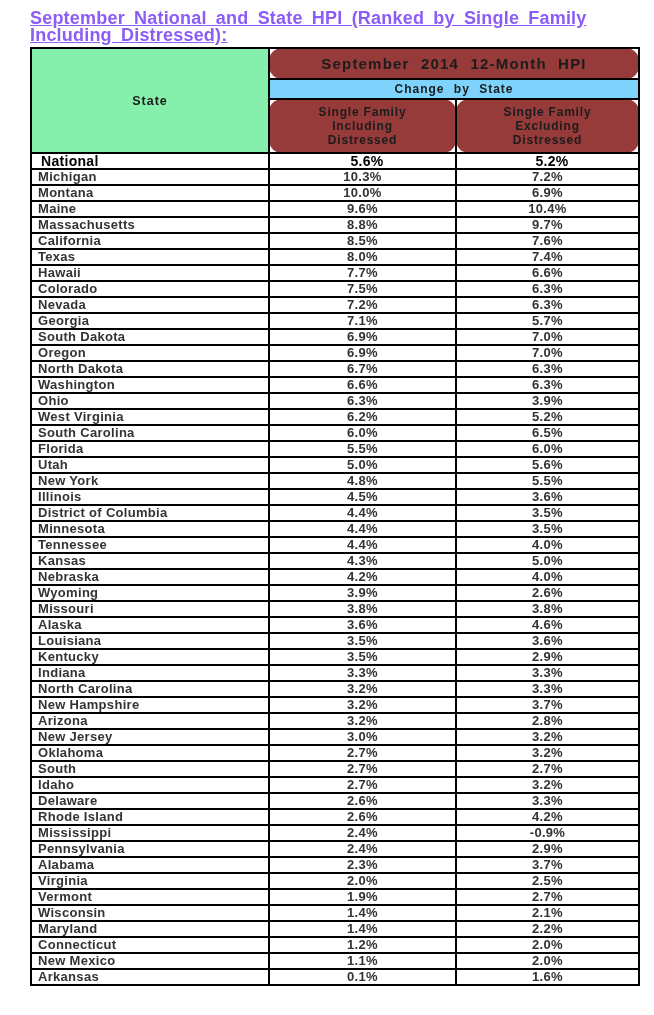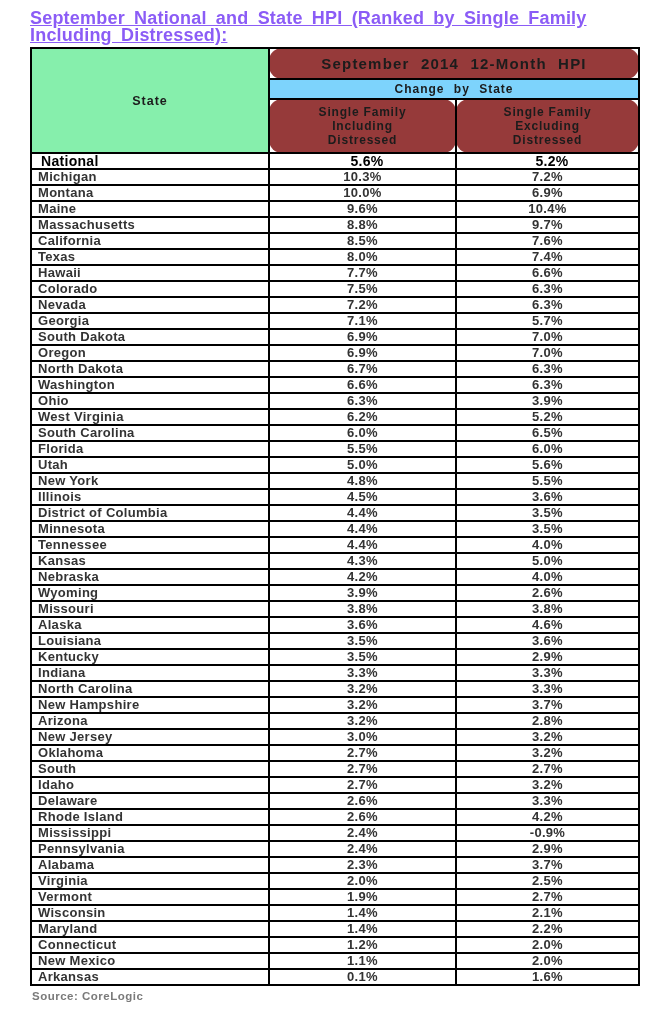--- a/index.html
+++ b/index.html
@@ -409,15 +409,14 @@
   </tr>
 
   <tr>
     <td class="state">Arkansas</td>
     <td class="val">0.1%</td>
     <td class="val">1.6%</td>
   </tr>
 </tbody>
   </table>
 
-  <div class="source">Source: CoreLogic</div>
 
 </div>
 
 </body></html>

